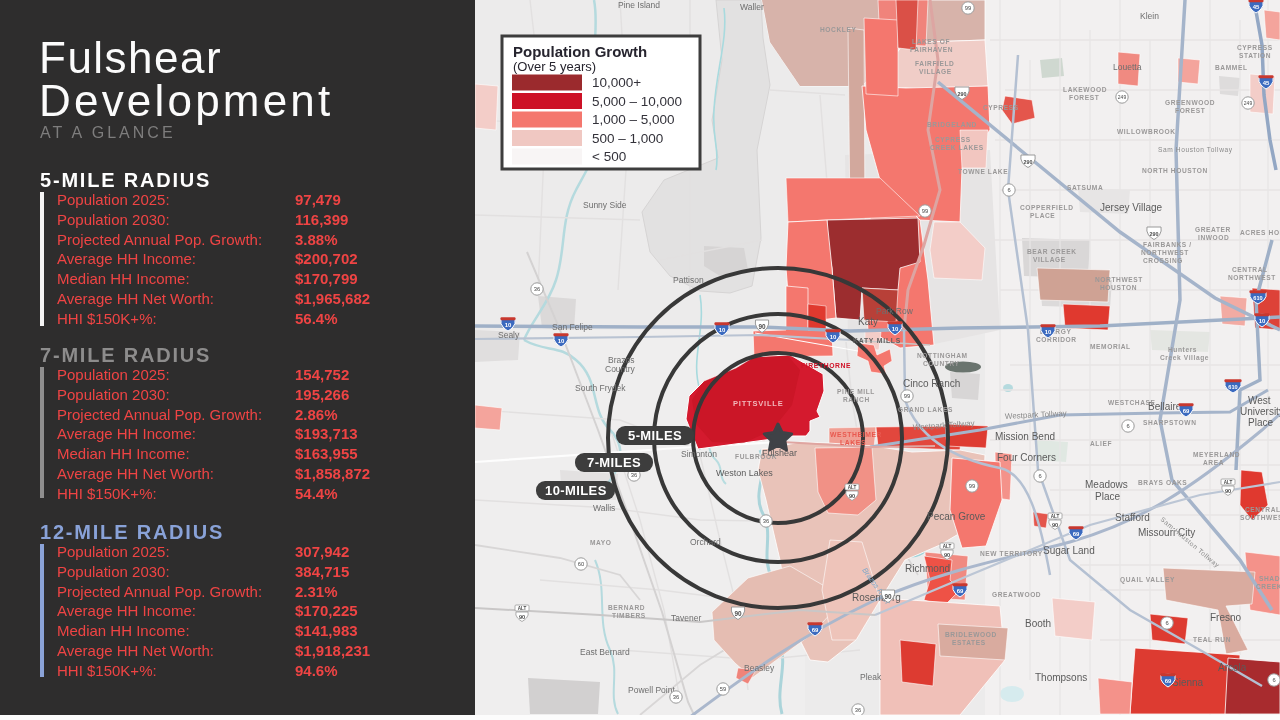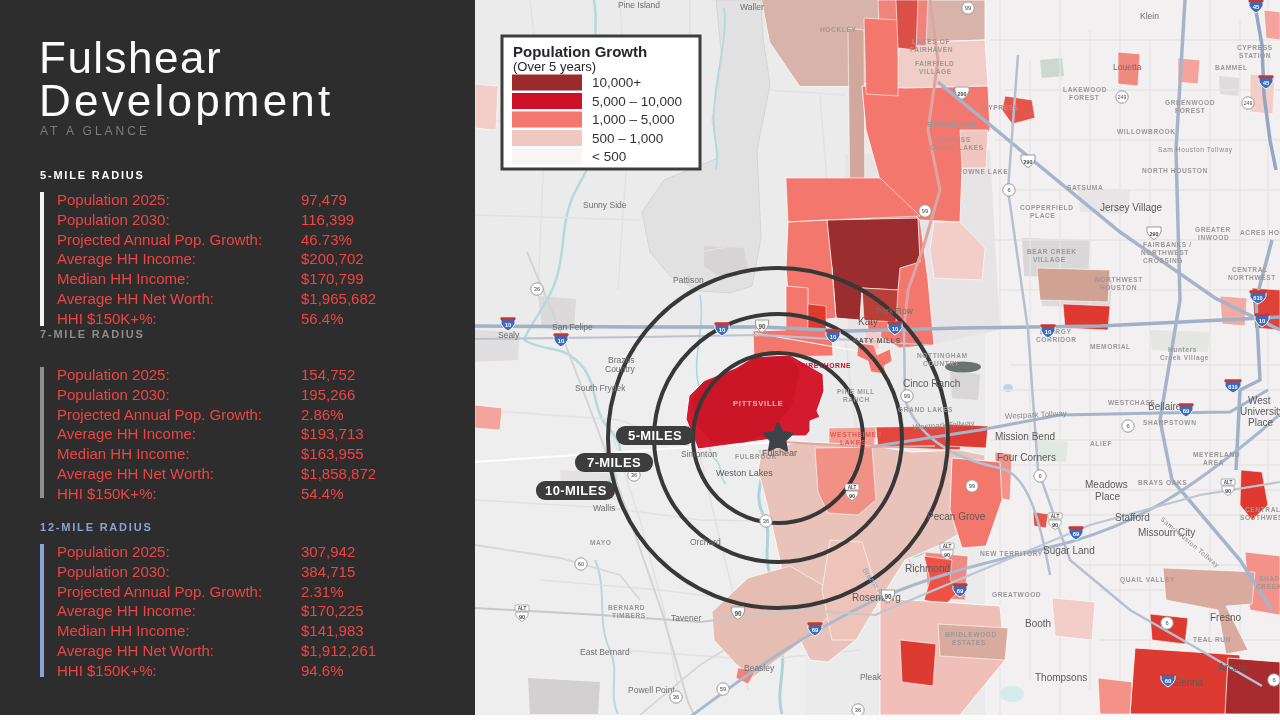--- a/index.html
+++ b/index.html
@@ -1,51 +1,51 @@
 <!DOCTYPE html>
 <html><head>
 <meta charset="utf-8">
 <style>
   html,body{margin:0;padding:0;width:1280px;height:720px;overflow:hidden;background:#fcfcfc;}
   body{font-family:"Liberation Sans", sans-serif;position:relative;}
   .abs{position:absolute;}
   
   #panel{position:absolute;left:0;top:0;width:475px;height:715px;background:#2e2d2d;}
   .title{position:absolute;left:39px;top:36px;color:#fbfbfb;font-size:44px;line-height:43px;letter-spacing:1.5px;font-weight:400;}
-  .sub{position:absolute;left:40px;top:124px;color:#7e7d7d;font-size:12px;letter-spacing:3px;}
-  .hdr{position:absolute;left:40px;font-size:11px;font-weight:bold;letter-spacing:1.8px;}
+  .sub{position:absolute;left:40px;top:124px;color:#7e7d7d;font-size:16px;letter-spacing:3px;}
+  .hdr{position:absolute;left:40px;font-size:20px;font-weight:bold;letter-spacing:1.8px;}
   .bar{position:absolute;left:40px;width:3.5px;}
   .rows{position:absolute;left:57px;width:400px;font-size:15px;color:#ef4444;line-height:19.8px;}
-  .rows .v{position:absolute;left:244px;}
+  .rows .v{position:absolute;left:238px;font-weight:bold;}
   .rows div{position:relative;white-space:nowrap;}
 </style>
 </head>
 <body>
 
 <div id="panel"></div>
 
 <div class="title">Fulshear<br><span style="letter-spacing:3.2px;text-align:center;">Development</span></div>
 
 <div class="sub">AT A GLANCE</div>
 
 <div class="hdr" style="top:169px;color:#ffffff;">5-MILE RADIUS</div>
 
 <div class="bar" style="top:192px;height:134px;background:#f5f4f4;"></div>
 
 <div class="rows" style="top:190px;">
   <div>Population 2025:<span class="v">97,479</span></div>
   <div>Population 2030:<span class="v">116,399</span></div>
-  <div>Projected Annual Pop. Growth:<span class="v">46.73%</span></div>
+  <div>Projected Annual Pop. Growth:<span class="v">3.88%</span></div>
   <div>Average HH Income:<span class="v">$200,702</span></div>
   <div>Median HH Income:<span class="v">$170,799</span></div>
   <div>Average HH Net Worth:<span class="v">$1,965,682</span></div>
   <div>HHI $150K+%:<span class="v">56.4%</span></div>
 </div>
 
-<div class="hdr" style="top:328px;color:#8d8c8c;">7-MILE RADIUS</div>
+<div class="hdr" style="top:344px;color:#8d8c8c;">7-MILE RADIUS</div>
 
 <div class="bar" style="top:367px;height:131px;background:#8f8e8e;"></div>
 
 <div class="rows" style="top:365px;">
   <div>Population 2025:<span class="v">154,752</span></div>
   <div>Population 2030:<span class="v">195,266</span></div>
   <div>Projected Annual Pop. Growth:<span class="v">2.86%</span></div>
   <div>Average HH Income:<span class="v">$193,713</span></div>
   <div>Median HH Income:<span class="v">$163,955</span></div>
   <div>Average HH Net Worth:<span class="v">$1,858,872</span></div>
@@ -55,21 +55,21 @@
 <div class="hdr" style="top:521px;color:#89a2d8;">12-MILE RADIUS</div>
 
 <div class="bar" style="top:544px;height:133px;background:#8ba3d8;"></div>
 
 <div class="rows" style="top:542px;">
   <div>Population 2025:<span class="v">307,942</span></div>
   <div>Population 2030:<span class="v">384,715</span></div>
   <div>Projected Annual Pop. Growth:<span class="v">2.31%</span></div>
   <div>Average HH Income:<span class="v">$170,225</span></div>
   <div>Median HH Income:<span class="v">$141,983</span></div>
-  <div>Average HH Net Worth:<span class="v">$1,912,261</span></div>
+  <div>Average HH Net Worth:<span class="v">$1,918,231</span></div>
   <div>HHI $150K+%:<span class="v">94.6%</span></div>
 </div>
 
 <div class="abs" id="mapwrap" style="left:475px;top:0;width:805px;height:715px;background:#a21caf;">
 <svg width="805" height="715" viewBox="475 0 805 715">
 
 <rect x="475" y="0" width="805" height="715" fill="#ecebeb"></rect>
 
 <rect x="475" y="330" width="330" height="385" fill="#efeeee"></rect>
 

